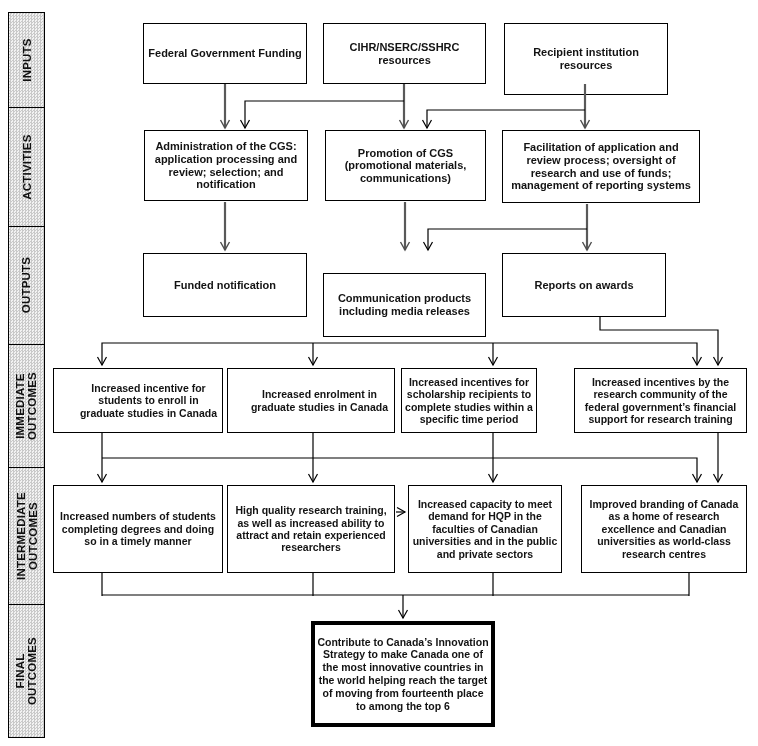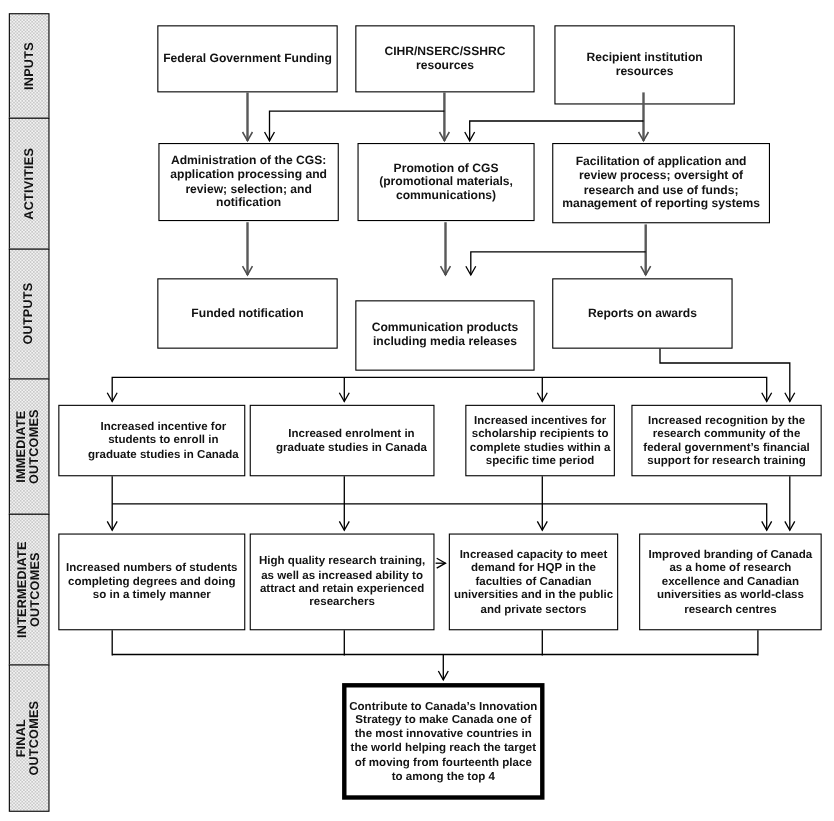--- a/index.html
+++ b/index.html
@@ -82,42 +82,42 @@
   <div class="box" style="left:502px;top:253px;width:164px;height:64px;">
       <span>Reports on awards</span>
     </div>
 
   <div class="box small" style="left:53px;top:368px;width:170px;height:65px;padding-left:24px;">
       <span>Increased incentive for students to enroll in graduate studies in Canada</span>
     </div>
   <div class="box small" style="left:227px;top:368px;width:168px;height:65px;padding-left:20px;">
       <span>Increased enrolment in graduate studies in Canada</span>
     </div>
-  <div class="box small" style="left:423px;top:368px;width:136px;height:65px;">
+  <div class="box small" style="left:401px;top:368px;width:136px;height:65px;">
       <span>Increased incentives for scholarship recipients to complete studies within a specific time period</span>
     </div>
   <div class="box small" style="left:574px;top:368px;width:173px;height:65px;">
-      <span>Increased recognition by the research community of the federal government’s financial support for research training</span>
+      <span>Increased incentives by the research community of the federal government’s financial support for research training</span>
     </div>
 
   <div class="box small" style="left:53px;top:485px;width:170px;height:88px;">
       <span>Increased numbers of students completing degrees and doing so in a timely manner</span>
     </div>
   <div class="box small" style="left:227px;top:485px;width:168px;height:88px;">
       <span>High quality research training, as well as increased ability to attract and retain experienced researchers</span>
     </div>
   <div class="box small" style="left:408px;top:485px;width:154px;height:88px;">
       <span>Increased capacity to meet demand for HQP in the faculties of Canadian universities and in the public and private sectors</span>
     </div>
   <div class="box small" style="left:581px;top:485px;width:166px;height:88px;">
       <span>Improved branding of Canada as a home of research excellence and Canadian universities as world-class research centres</span>
     </div>
 
   <div class="box final" style="left:311px;top:621px;width:184px;height:106px;">
-      <span>Contribute to Canada’s Innovation Strategy to make Canada one of the most innovative countries in the world helping reach the target of moving from fourteenth place to among the top 4</span>
+      <span>Contribute to Canada’s Innovation Strategy to make Canada one of the most innovative countries in the world helping reach the target of moving from fourteenth place to among the top 6</span>
     </div>
 
   <svg class="wires" width="758" height="746" viewBox="0 0 758 746">
     <defs>
       <marker id="arrB" markerWidth="13" markerHeight="12" refX="10" refY="6" orient="auto-start-reverse" markerUnits="userSpaceOnUse">
         <path d="M2,1.5 L10,6 L2,10.5" fill="none" stroke="#000000" stroke-width="1.2"></path>
       </marker>
       <marker id="arrG" markerWidth="13" markerHeight="12" refX="10" refY="6" orient="auto-start-reverse" markerUnits="userSpaceOnUse">
         <path d="M2,1.5 L10,6 L2,10.5" fill="none" stroke="#4d4d4d" stroke-width="1.4"></path>
       </marker>

